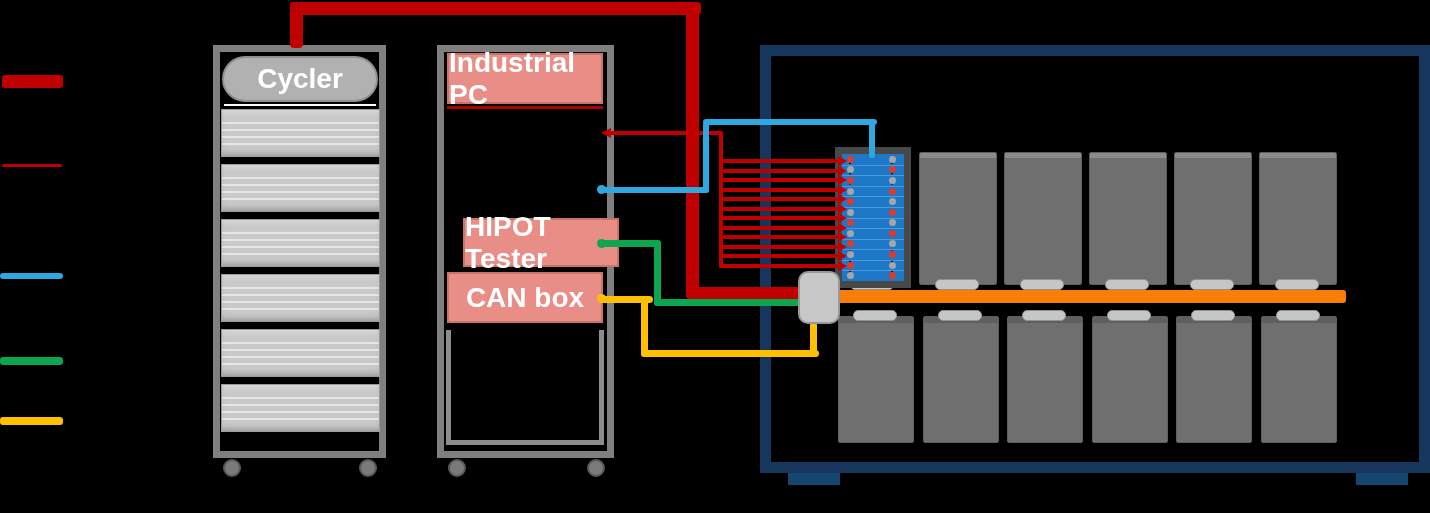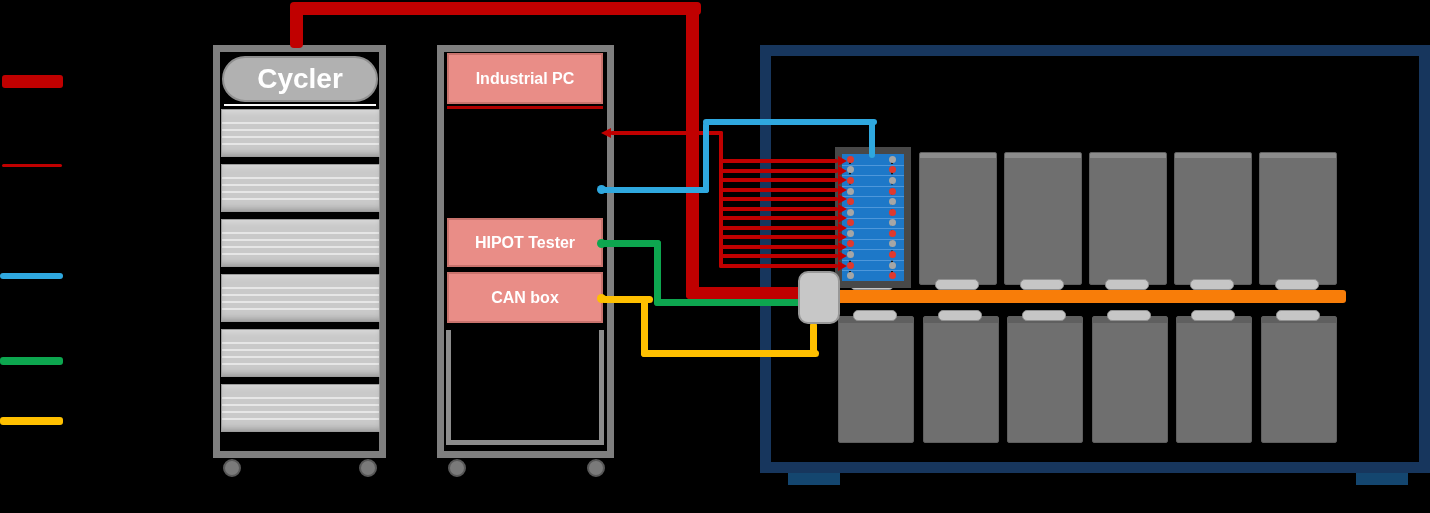--- a/index.html
+++ b/index.html
@@ -15,21 +15,21 @@
               display:flex;align-items:center;justify-content:center;z-index:41;}
   .vent{position:absolute;left:221px;width:159px;height:48px;box-sizing:border-box;
         border:1px solid #9C9C9C;background-color:var(--vent_gray);
         background-image:repeating-linear-gradient(180deg,var(--vent_gray) 0 5px,var(--vent_line) 5px 7px);
         background-size:100% calc(100% - 14px);background-position:0 7px;background-repeat:no-repeat;
         box-shadow:inset 0 -5px 6px -3px rgba(0,0,0,.25), inset 0 5px 6px -3px rgba(255,255,255,.35);z-index:41;}
   .wheel{position:absolute;width:18px;height:18px;border-radius:50%;
          background:var(--wheel);border:2px solid #585858;box-sizing:border-box;z-index:41;}
   .device{position:absolute;left:447px;width:156px;box-sizing:border-box;
           background:var(--pink);border:2px solid var(--pink_border);color:#fff;
-          font-size:16px;font-weight:600;display:flex;align-items:center;justify-content:center;z-index:41;}
+          font-size:28px;font-weight:600;display:flex;align-items:center;justify-content:center;z-index:41;}
   
   .pack-frame{position:absolute;left:760px;top:45px;width:670px;height:428px;box-sizing:border-box;
               border:11px solid var(--navy);z-index:30;}
   .foot{position:absolute;height:12px;width:52px;background:var(--navy_foot);z-index:30;}
   .module{position:absolute;box-sizing:border-box;border:1px solid #5E5E5E;border-radius:2px;z-index:31;}
   .module.toprow{top:152px;height:133px;width:78px;
                  background:linear-gradient(180deg,var(--module_gray_light) 0 5px,var(--module_gray) 5px);}
   .module.bottomrow{top:316px;height:127px;width:76px;
                  background:linear-gradient(180deg,#5F5F5F 0 6px,var(--module_gray) 6px);}
   .handle{position:absolute;width:44px;height:11px;border-radius:5px;background:var(--handle);
@@ -74,21 +74,21 @@
   <div class="rack-title" style="left:222px;top:56px;width:156px;height:46px;border-radius:23px;">Cycler</div>
   <div class="abs" style="left:224px;top:104px;width:152px;height:2px;background:#FAFAFA;z-index:41;"></div>
   <div id="cycler-vents"></div>
   <div class="wheel" style="left:223px;top:459px;"></div>
   <div class="wheel" style="left:359px;top:459px;"></div>
 
   <div class="rack-frame" style="left:437px;top:45px;width:177px;height:413px;"></div>
   <div class="inner-lining"></div>
   <div class="device" style="top:53px;height:51px;">Industrial PC</div>
   <div class="divider-red"></div>
-  <div class="device" style="top:218px;height:49px;">HIPOT Tester</div>
+  <div class="device" style="top:218px;height:49px;margin-left:16px;">HIPOT Tester</div>
   <div class="device" style="top:272px;height:51px;">CAN box</div>
   <div class="wheel" style="left:448px;top:459px;"></div>
   <div class="wheel" style="left:587px;top:459px;"></div>
 
   <div class="pack-frame"></div>
   <div class="foot" style="left:788px;top:473px;"></div>
   <div class="foot" style="left:1356px;top:473px;"></div>
 
   <div class="bm-frame"></div>
   <div class="bm-body"></div>

